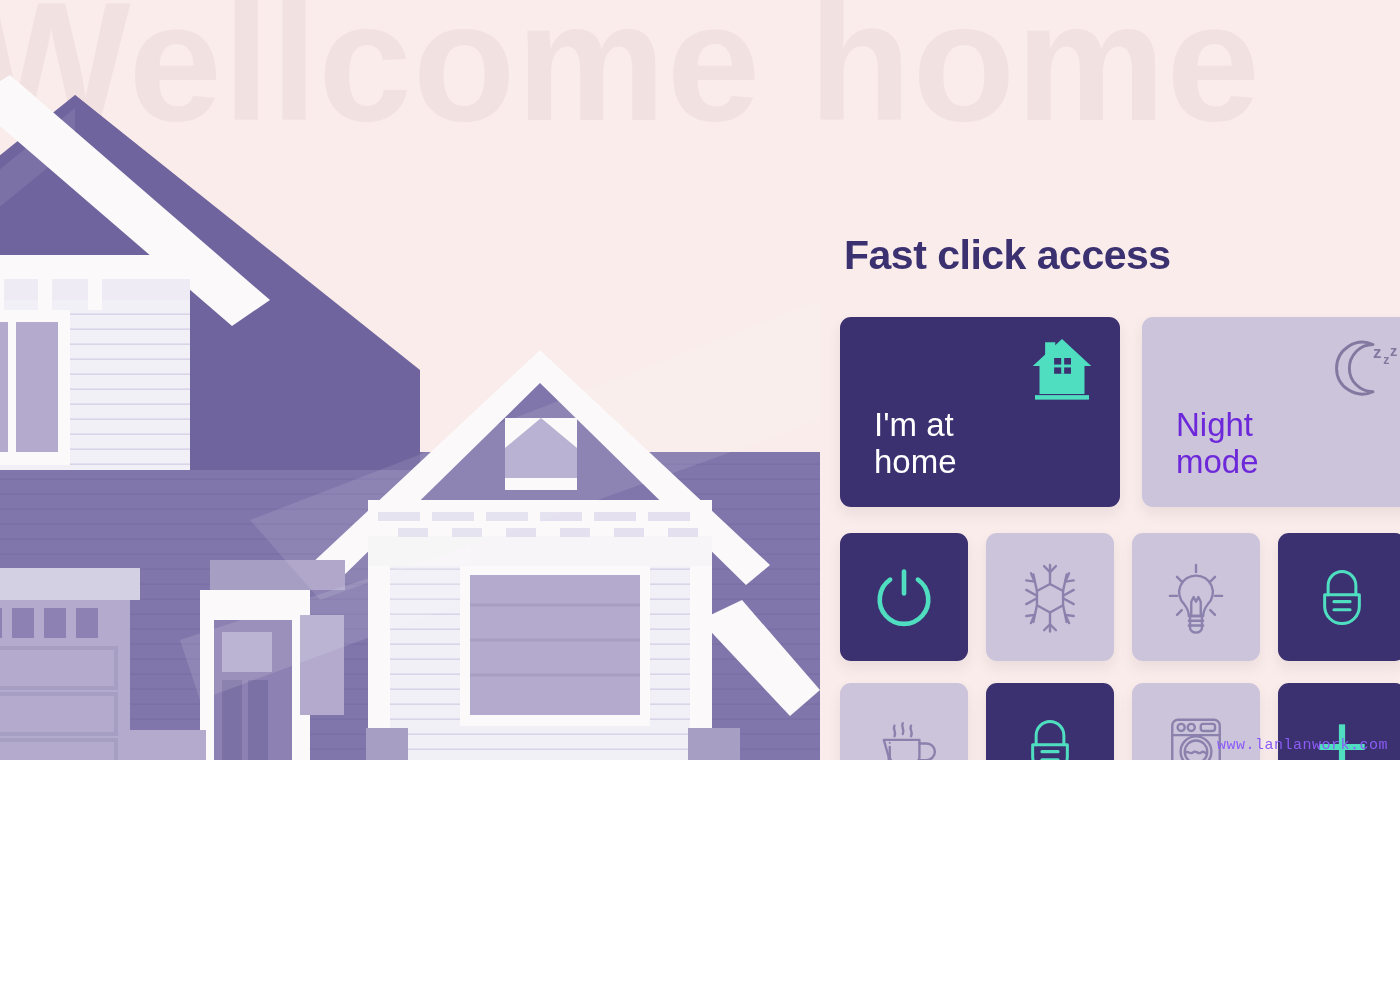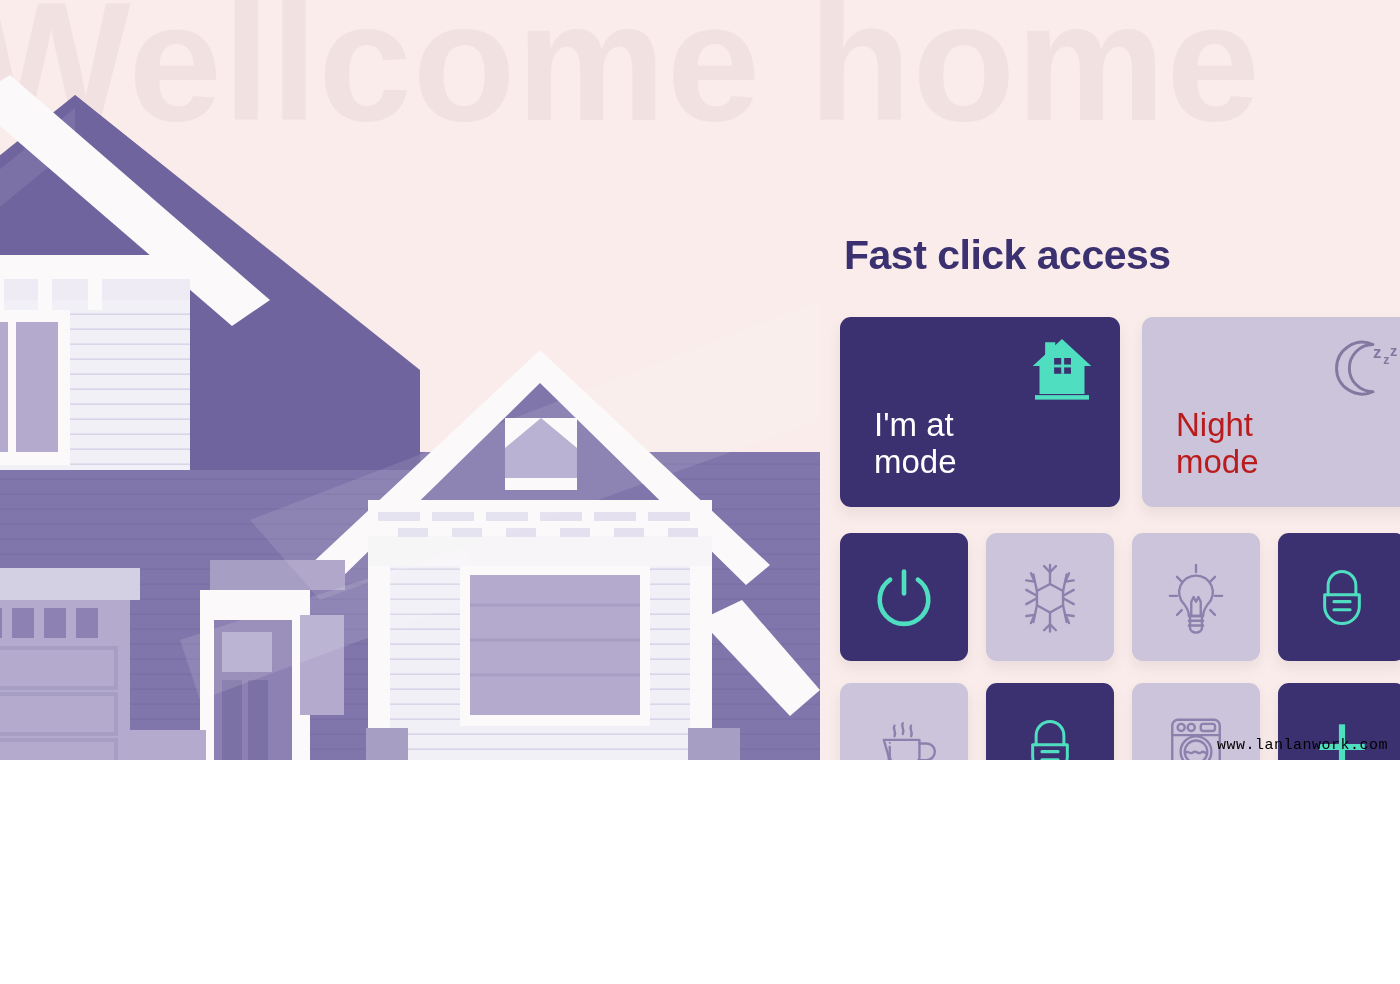--- a/index.html
+++ b/index.html
@@ -85,21 +85,21 @@
   .mode-card .card-label {
     position: absolute;
     left: 34px;
     bottom: 26px;
     font-size: 33px;
     line-height: 1.12;
     font-weight: 300;
     white-space: pre-line;
   }
   .mode-card.dark .card-label { color: #ffffff; }
-  .mode-card.light .card-label { color: #b91c1c; }
+  .mode-card.light .card-label { color: #6d28d9; }
 
   
   #tile-grid {
     display: grid;
     grid-template-columns: repeat(4, 146px);
     grid-auto-rows: 128px;
     column-gap: 0px;
     row-gap: 22px;
     margin-top: 26px;
   }
@@ -117,21 +117,21 @@
   .tile svg { display: block; }
 
   
   #watermark {
     position: absolute;
     right: 12px;
     bottom: 6px;
     font-family: "Liberation Mono", monospace;
     font-size: 15px;
     letter-spacing: 0.5px;
-    color: #000000;
+    color: #8b5cf6;
   }
 </style>
 </head>
 <body>
 
 <div id="stage">
 
   <div id="bg-wordmark">Wellcome home</div>
 
   <svg id="illustration" viewBox="0 0 820 860">
@@ -257,21 +257,21 @@
       <div class="mode-card dark">
         <svg class="card-icon" viewBox="0 0 64 64">
           <path d="M32 7 L58 31 L52 31 L52 56 L12 56 L12 31 L6 31 Z" fill="#4fdec0"></path>
           <rect x="17" y="10" width="9" height="16" fill="#4fdec0"></rect>
           <rect x="8" y="57" width="48" height="4" fill="#4fdec0"></rect>
           <rect x="25" y="24" width="15" height="14" fill="#3b3170"></rect>
           <rect x="31.3" y="24" width="2.6" height="14" fill="#4fdec0"></rect>
           <rect x="25" y="29.8" width="15" height="2.6" fill="#4fdec0"></rect>
         </svg>
         <div class="card-label">I'm at
-mode</div>
+home</div>
       </div>
 
       <div class="mode-card light">
         <svg class="card-icon" viewBox="0 0 64 64">
           <path d="M40 12 A23 23 0 1 0 40 54 A18 18 0 1 1 40 12 Z" fill="none" stroke="#8278a0" stroke-width="2.6" stroke-linecap="round" stroke-linejoin="round"></path>
           <text x="40" y="24" font-family="Liberation Sans, sans-serif" font-size="15" font-weight="700" fill="#8278a0">z</text>
           <text x="49" y="29" font-family="Liberation Sans, sans-serif" font-size="11" font-weight="700" fill="#8278a0">z</text>
           <text x="55" y="22" font-family="Liberation Sans, sans-serif" font-size="13" font-weight="700" fill="#8278a0">z</text>
         </svg>
         <div class="card-label">Night

